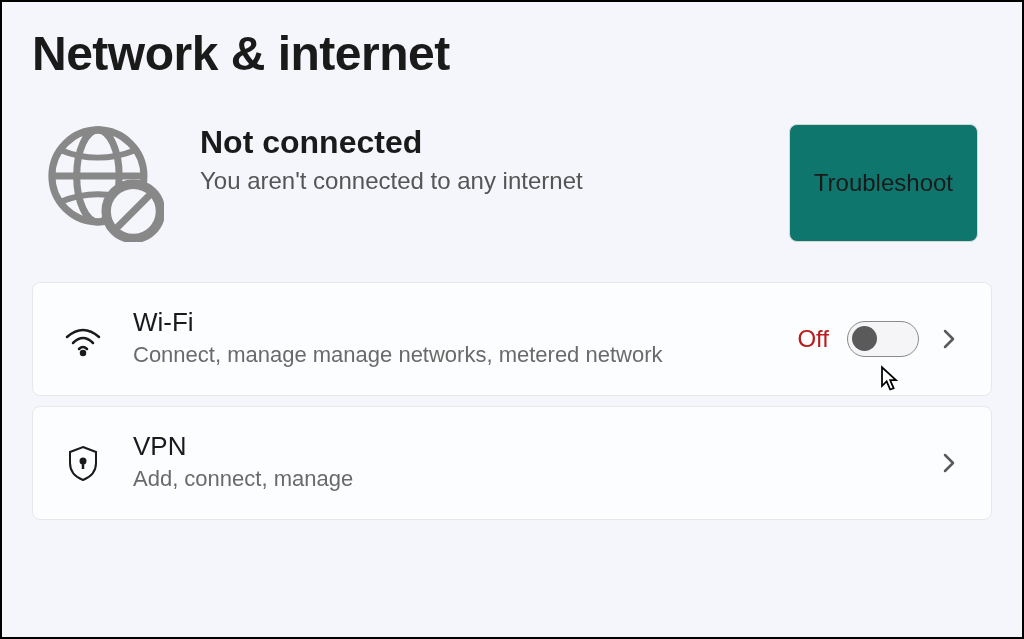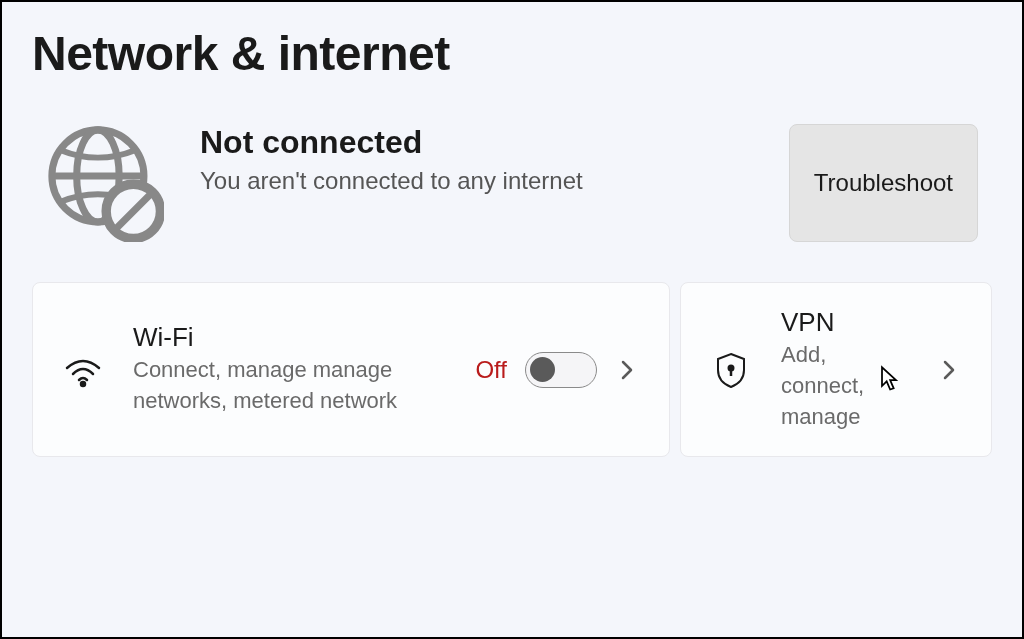--- a/index.html
+++ b/index.html
@@ -39,32 +39,32 @@
       font-size: 32px;
       font-weight: 600;
       margin-bottom: 6px;
     }
     .status-subtitle {
       font-size: 24px;
       color: #555;
       font-weight: 400;
     }
     .troubleshoot-btn {
-      background: #e5e5e5;
+      background: #0f766e;
       border: 1px solid #d6d6d6;
       border-radius: 8px;
       padding: 14px 24px;
       font-size: 24px;
       font-family: inherit;
       color: #1a1a1a;
       cursor: pointer;
     }
     .settings-list {
       display: flex;
-      flex-direction: row;
+      flex-direction: column;
       gap: 10px;
     }
     .settings-item {
       background: #fcfdfe;
       border: 1px solid #e8e8ec;
       border-radius: 8px;
       padding: 24px 30px;
       display: flex;
       align-items: center;
       gap: 30px;

